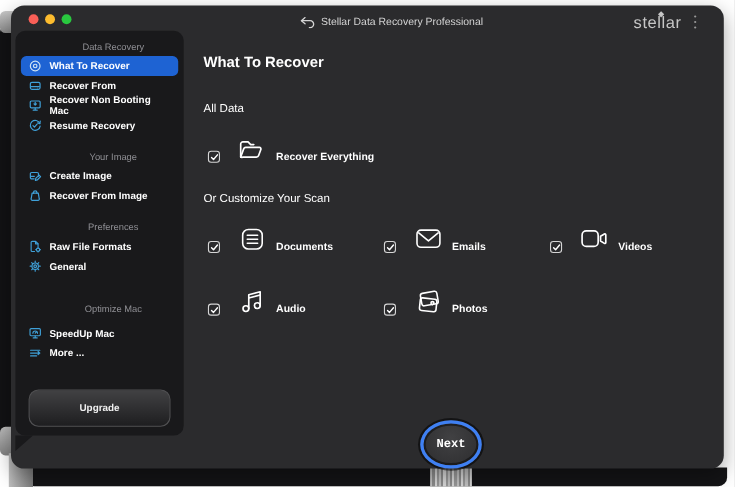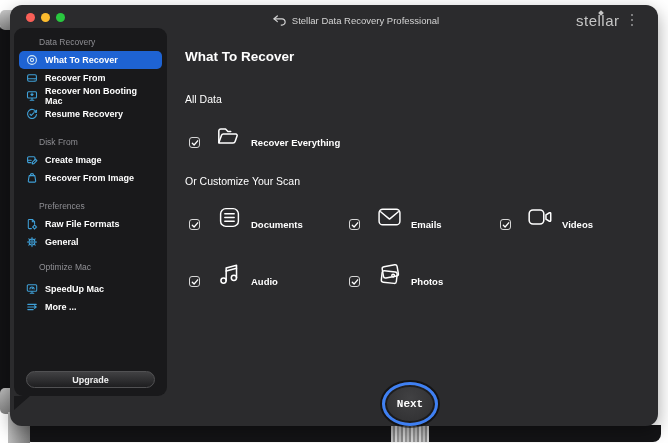--- a/index.html
+++ b/index.html
@@ -29,29 +29,29 @@
   .stellar-logo { position:relative; color:#c6c6c6; font-size:15px; letter-spacing:.5px; font-weight:400; }
   .logo-mark { position:absolute; right:17px; top:-1px; width:4px; height:4px; background:#c6c6c6; transform:rotate(45deg); }
   .kebab { display:flex; flex-direction:column; gap:2.5px; padding:3px; }
   .kebab i { width:2.5px; height:2.5px; border-radius:50%; background:#9a9a9a; }
 
   
   .sidebar { position:absolute; left:4px; top:23px; width:153px; height:368px; background:#19191b;
     border-radius:9px; padding:6px 0 0 0; z-index:5; }
   .sidebar-tail { position:absolute; left:0; top:100%; width:0; height:0;
     border-left:16px solid #19191b; border-bottom:14px solid transparent; }
-  .section-label { height:17px; line-height:17px; padding-left:25px; color:#8f8f94; font-size:8.5px; }
+  .section-label { height:17px; line-height:17px; padding-left:25px; color:#8f8f94; font-size:8.5px;text-align:center; }
   .section-label.gap1 { margin-top:11px; }
-  .section-label.gap2 { margin-top:8px; }
+  .section-label.gap2 { margin-top:22px; }
   .side-item { display:flex; align-items:center; height:18px; margin:0 5px; padding:0 6px; border-radius:5px;
     color:#fff; font-size:9px; font-weight:600; gap:7px; cursor:default; }
   .side-item.selected { background:#1e63d3; }
   .side-item .ic { width:13px; height:13px; flex:0 0 13px; display:flex; align-items:center; justify-content:center; }
   .side-item.mt4 { margin-top:4px; }
-  .upgrade-btn { position:absolute; left:12px; right:12px; bottom:8px; height:17px;
+  .upgrade-btn { position:absolute; left:12px; right:12px; bottom:8px; height:34px;
     background:linear-gradient(180deg,#414143,#1e1e20); border:1px solid #515153; border-radius:9px;
     color:#f0f0f0; font-size:9px; font-weight:600; display:flex; align-items:center; justify-content:center; }
 
   
   .content { position:absolute; left:175px; top:44px; right:14px; color:#fff; }
   .page-title { font-size:13.5px; font-weight:700; margin-bottom:29px; }
   .sub-head { font-size:10.5px; font-weight:400; margin-bottom:17px; }
   .item-row { display:flex; align-items:flex-end; padding-left:4px; height:26px; gap:0; }
   .all-data-block { margin-bottom:27px; }
   .checkbox { width:11px; height:11px; border:1.2px solid #d6d6d6; border-radius:3px; display:flex;
@@ -150,21 +150,21 @@
         <span class="ic">
           <svg width="12" height="12" viewBox="0 0 12 12" fill="none" stroke="#3fa0d8" stroke-width="1.1" stroke-linecap="round" stroke-linejoin="round">
             <path d="M10.2 4.2 A4.5 4.5 0 1 0 10.5 6.6"></path>
             <path d="M10.6 2.2 l-0.4 2.2 -2.1-0.6"></path>
             <path d="M4 6.2 l1.3 1.3 2.4-2.6"></path>
           </svg>
         </span>
         <span>Resume Recovery</span>
       </div>
 
-      <div class="section-label gap1">Disk From</div>
+      <div class="section-label gap1">Your Image</div>
 
       <div class="side-item">
         <span class="ic">
           <svg width="12" height="12" viewBox="0 0 12 12" fill="none" stroke="#3fa0d8" stroke-width="1.1" stroke-linecap="round" stroke-linejoin="round">
             <path d="M9 6.2 V4 a1.2 1.2 0 0 0 -1.2 -1.2 H2.8 A1.2 1.2 0 0 0 1.6 4 v3.4 a1.2 1.2 0 0 0 1.2 1.2 H5"></path>
             <path d="M1.8 6.3 h3.4"></path>
             <path d="M6.2 9.9 l0.3-1.7 3-3 1.4 1.4 -3 3 -1.7 0.3z"></path>
           </svg>
         </span>
         <span>Create Image</span>

